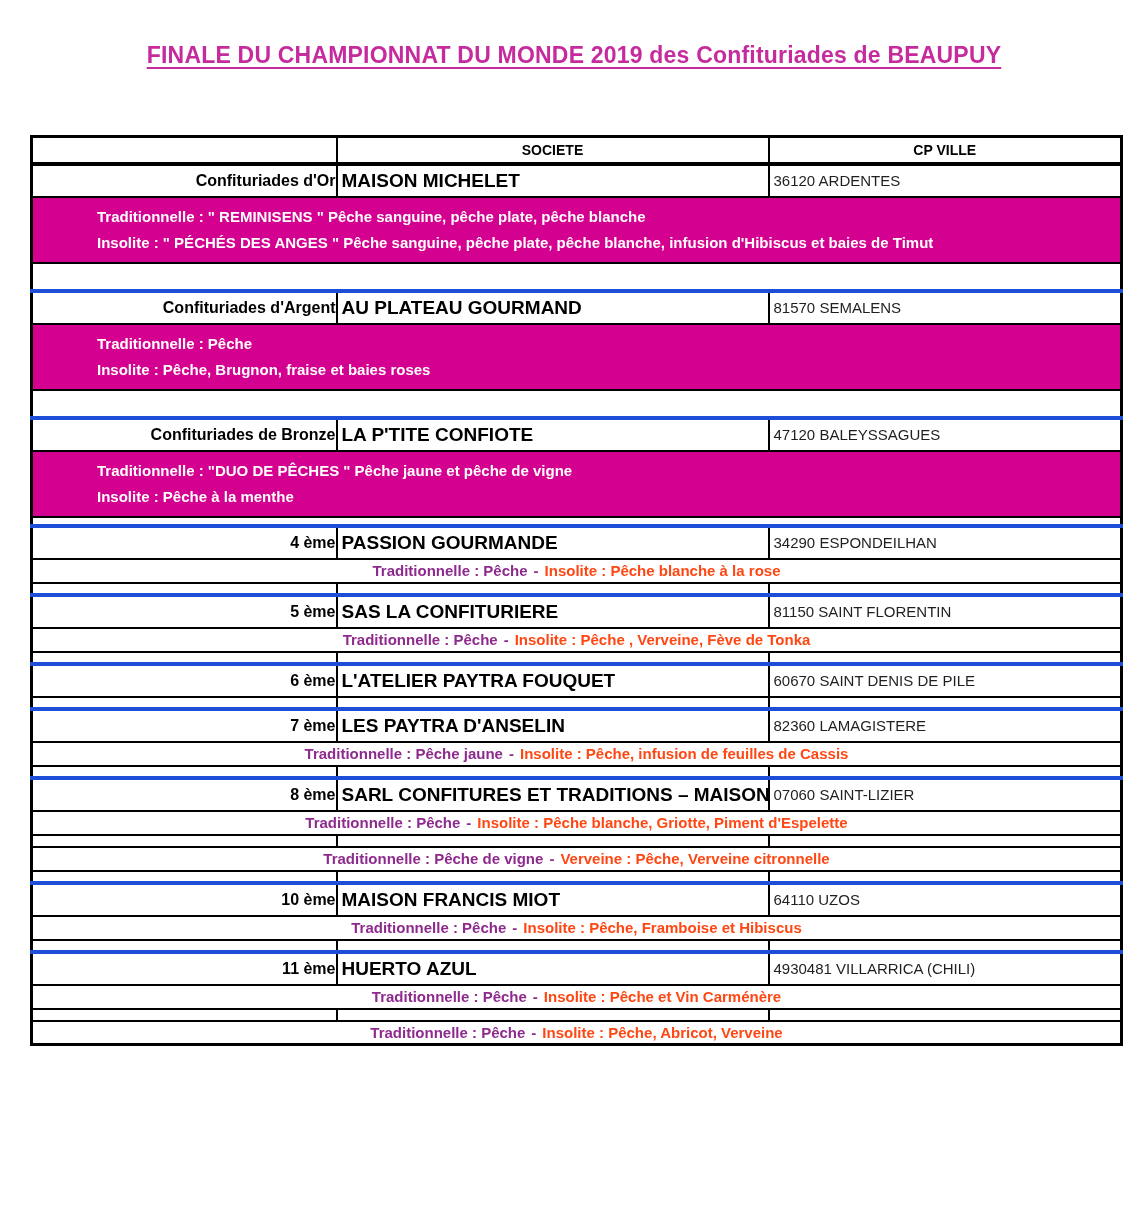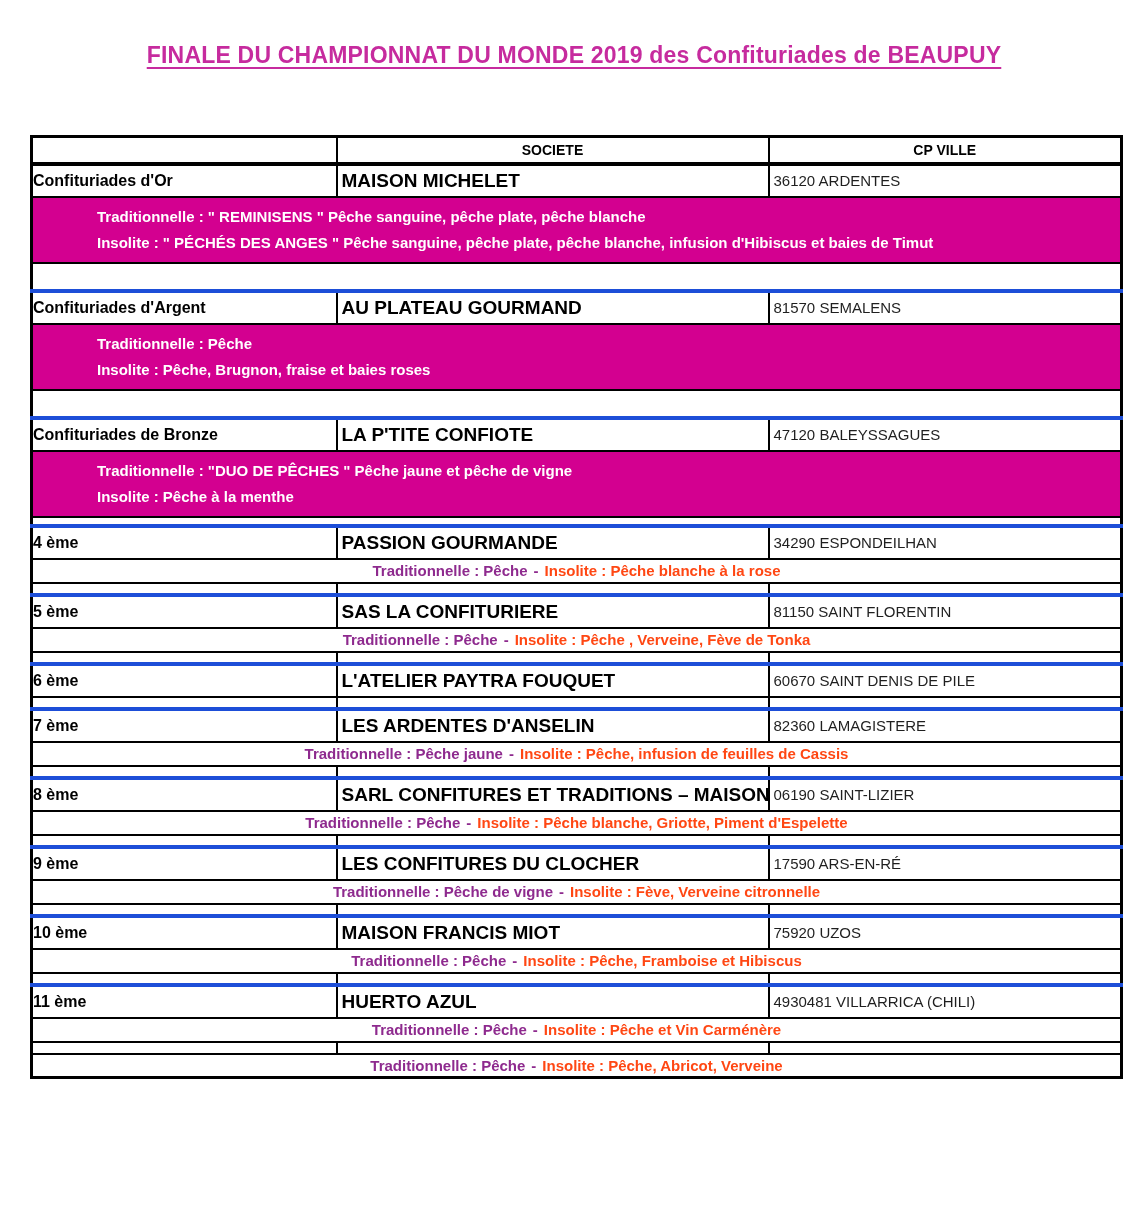--- a/index.html
+++ b/index.html
@@ -50,21 +50,21 @@
     font-weight:bold;
     text-align:center;
     border-bottom:4px solid #000;
   }
   tr.rank-row td{
     border-top:4px solid #1d4ed8;
     height:33px;
   }
   tr.rank-row.first td{border-top:2px solid #000;}
   td.rank{
-    text-align:left;
+    text-align:right;
     font-weight:bold;
     font-size:16px;
   }
   td.soc{
     font-weight:bold;
     font-size:19px;
     padding-left:4px;
   }
   td.cp{
     font-weight:400;
@@ -199,70 +199,65 @@
     <td class="cp">60670 SAINT DENIS DE PILE</td>
   </tr>
   <tr class="gap-thin">
         <td></td>
         <td></td>
         <td></td>
       </tr>
 
   <tr class="rank-row">
     <td class="rank">7 ème</td>
-    <td class="soc">LES ARDENTES D'ANSELIN</td>
+    <td class="soc">LES PAYTRA D'ANSELIN</td>
     <td class="cp">82360 LAMAGISTERE</td>
   </tr>
   <tr class="desc-row">
     <td colspan="3">
       <span class="trad">Traditionnelle : Pêche jaune</span><span class="sep">-</span><span class="ins">Insolite : Pêche, infusion de feuilles de Cassis</span>
     </td>
   </tr>
   <tr class="gap-thin">
         <td></td>
         <td></td>
         <td></td>
       </tr>
 
   <tr class="rank-row">
     <td class="rank">8 ème</td>
     <td class="soc">SARL CONFITURES ET TRADITIONS – MAISON JOUGLA</td>
-    <td class="cp">06190 SAINT-LIZIER</td>
+    <td class="cp">07060 SAINT-LIZIER</td>
   </tr>
   <tr class="desc-row">
     <td colspan="3">
       <span class="trad">Traditionnelle : Pêche</span><span class="sep">-</span><span class="ins">Insolite : Pêche blanche, Griotte, Piment d'Espelette</span>
     </td>
   </tr>
   <tr class="gap-thin">
         <td></td>
         <td></td>
         <td></td>
       </tr>
 
-  <tr class="rank-row">
-    <td class="rank">9 ème</td>
-    <td class="soc">LES CONFITURES DU CLOCHER</td>
-    <td class="cp">17590 ARS-EN-RÉ</td>
-  </tr>
-  <tr class="desc-row">
-    <td colspan="3">
-      <span class="trad">Traditionnelle : Pêche de vigne</span><span class="sep">-</span><span class="ins">Insolite : Fève, Verveine citronnelle</span>
+  <tr class="desc-row">
+    <td colspan="3">
+      <span class="trad">Traditionnelle : Pêche de vigne</span><span class="sep">-</span><span class="ins">Verveine : Pêche, Verveine citronnelle</span>
     </td>
   </tr>
   <tr class="gap-thin">
         <td></td>
         <td></td>
         <td></td>
       </tr>
 
   <tr class="rank-row">
     <td class="rank">10 ème</td>
     <td class="soc">MAISON FRANCIS MIOT</td>
-    <td class="cp">75920 UZOS</td>
+    <td class="cp">64110 UZOS</td>
   </tr>
   <tr class="desc-row">
     <td colspan="3">
       <span class="trad">Traditionnelle : Pêche</span><span class="sep">-</span><span class="ins">Insolite : Pêche, Framboise et Hibiscus</span>
     </td>
   </tr>
   <tr class="gap-thin">
         <td></td>
         <td></td>
         <td></td>

